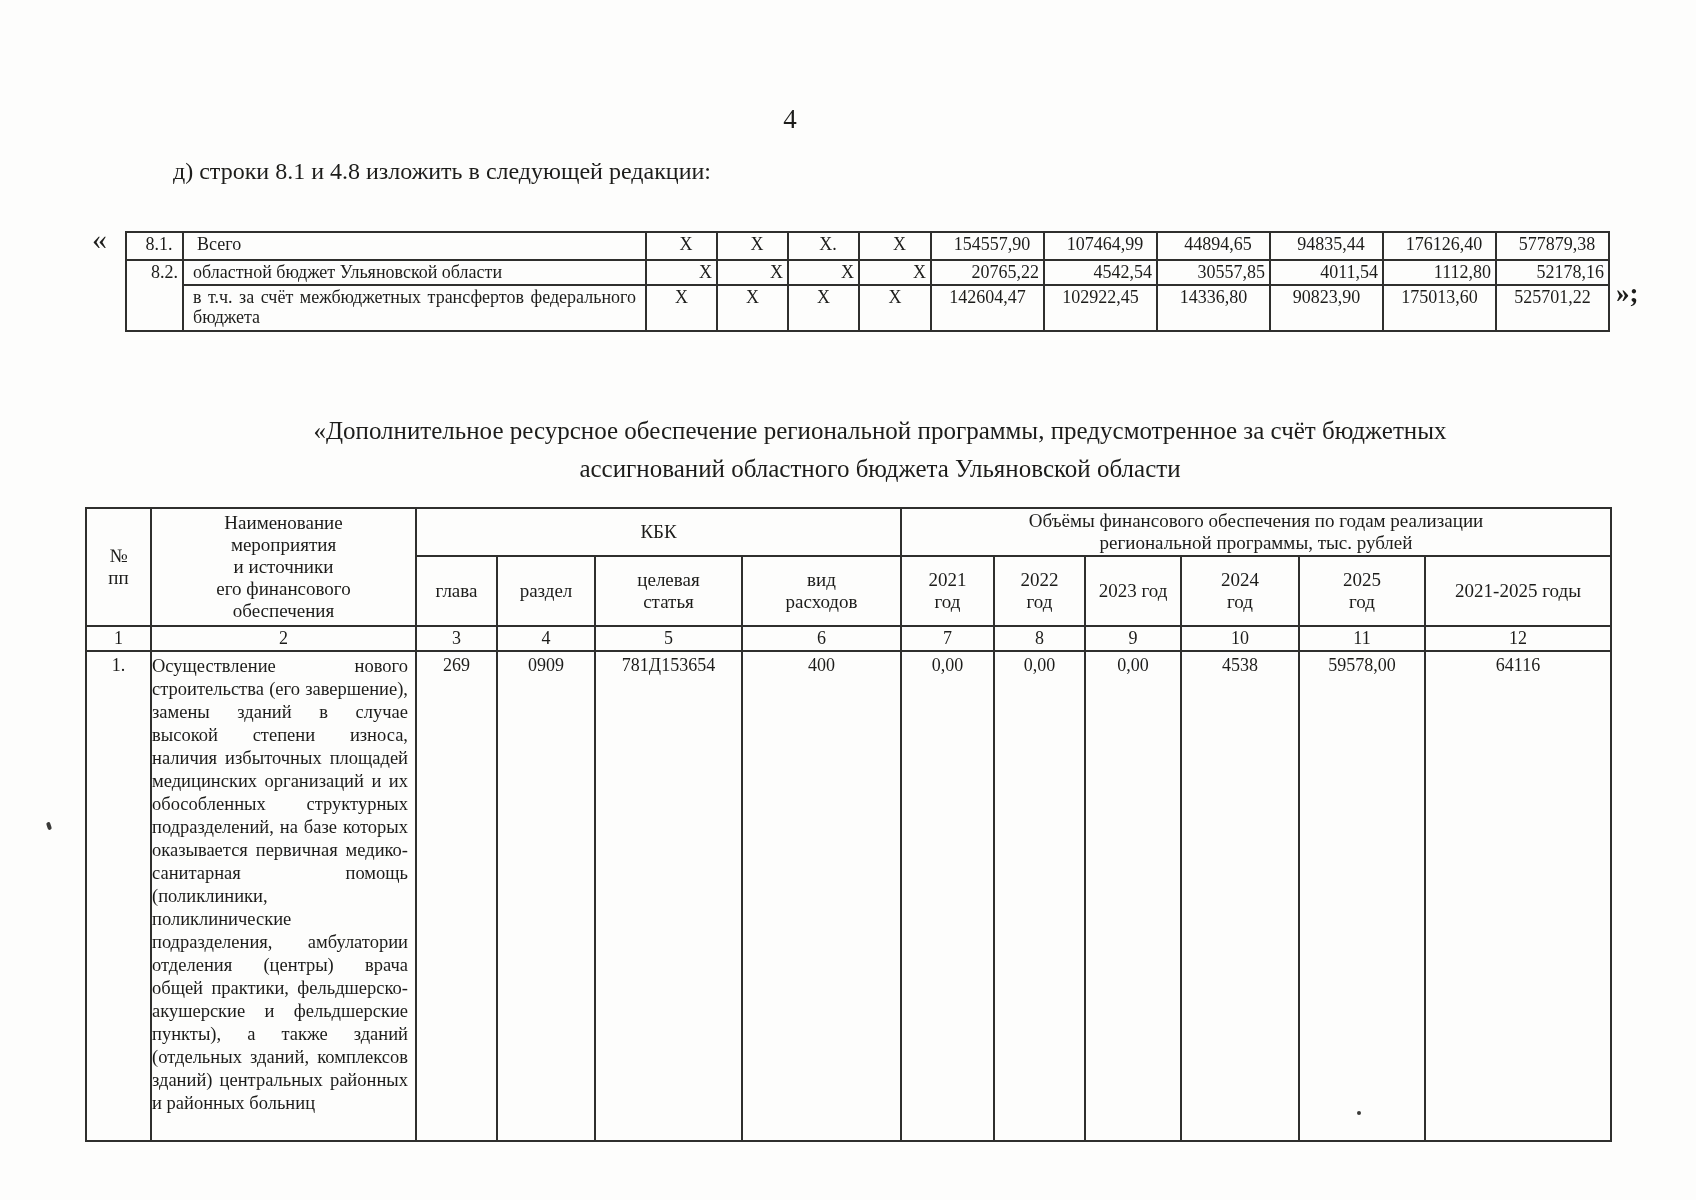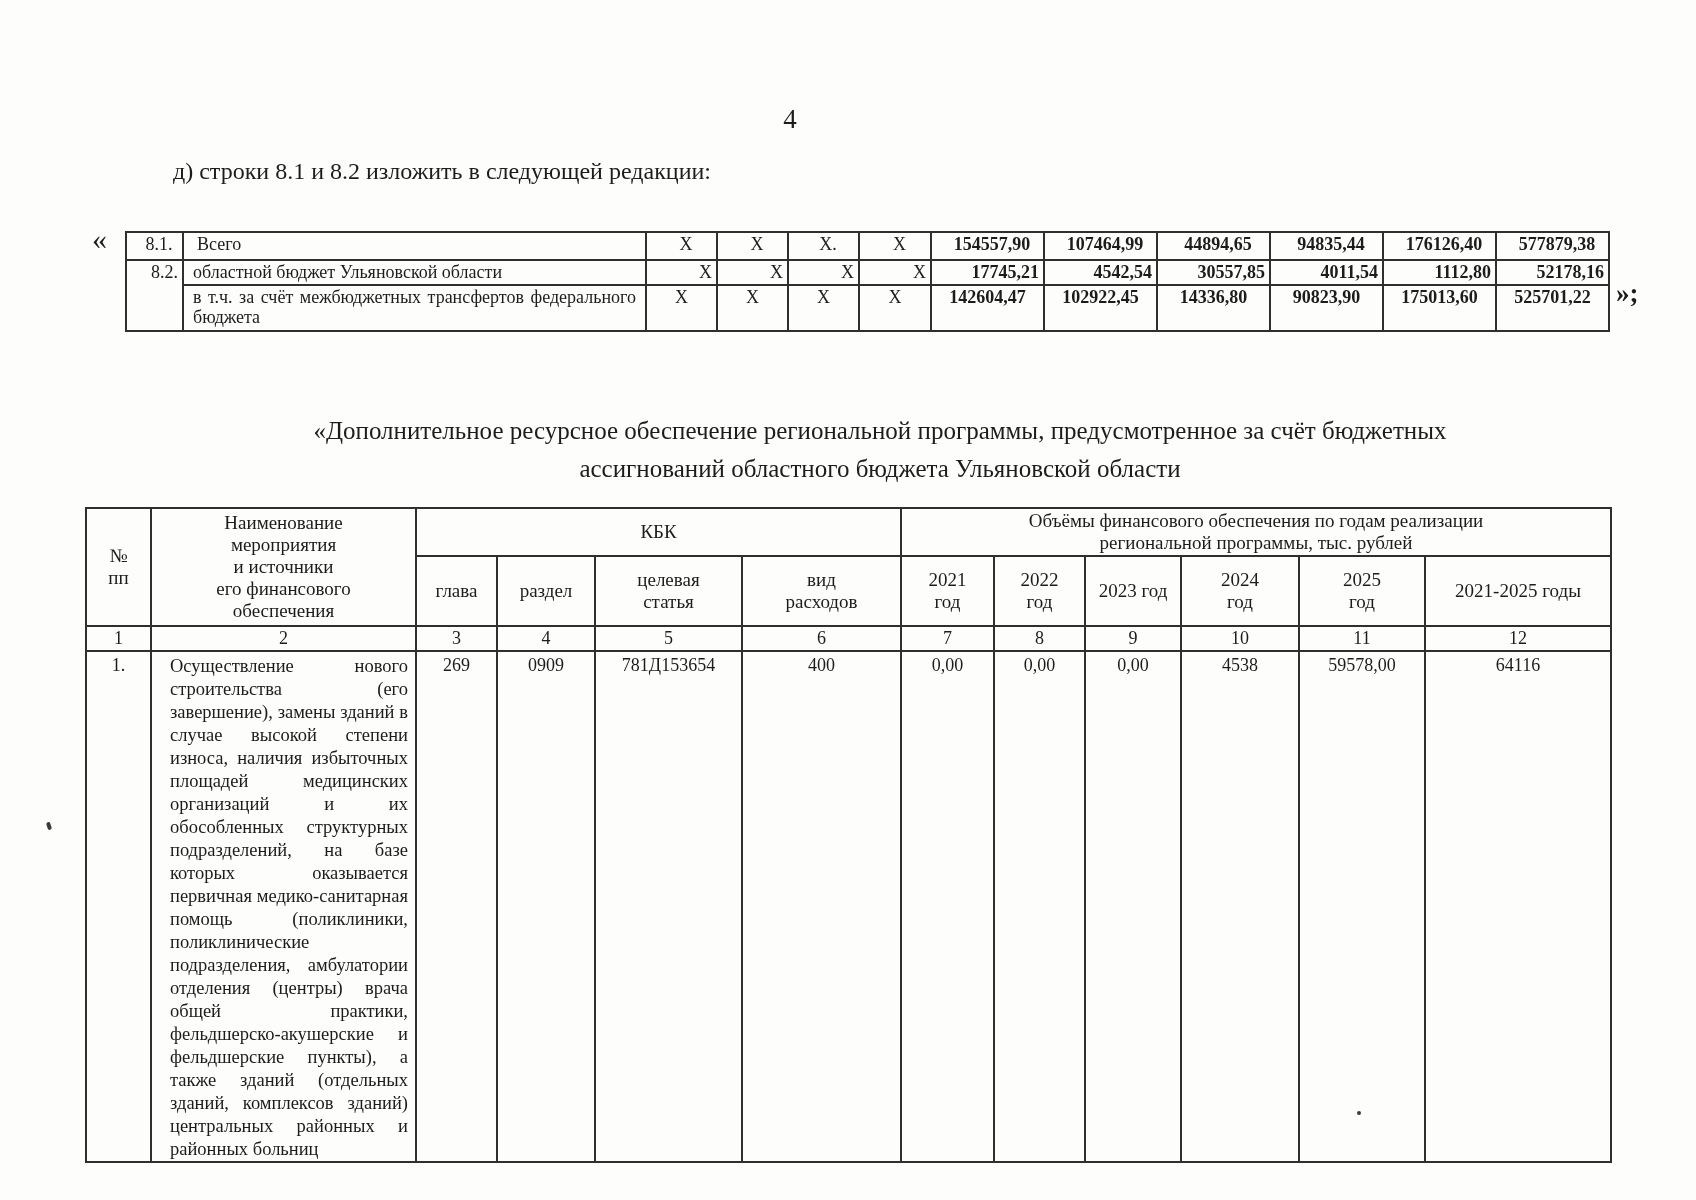--- a/index.html
+++ b/index.html
@@ -45,50 +45,50 @@
     font-size:18px;line-height:1.15;
     padding:1px 4px;
     overflow:hidden;
   }
   
   .t1{left:125px;top:231px;width:1483px;}
   .t1 td{vertical-align:top;}
   .t1 .c-num{text-align:center;}
   .t1 .c-lbl{text-align:left;padding-left:9px;padding-right:9px;text-align:justify;text-align-last:left;}
   .t1 .c-x{text-align:center;}
-  .t1 .c-val{text-align:center;font-weight:bold;}
+  .t1 .c-val{text-align:center;}
   .t1 .r1 td{height:24px;padding-left:13px;}
   .t1 .r2 td{height:20px;text-align:right;}
   .t1 .r3 td{height:42px;}
   
   .t2{left:85px;top:507px;width:1525px;}
   .t2 td{text-align:center;vertical-align:middle;white-space:pre-line;}
   .t2 .h1 td{height:44px;font-size:19px;}
   .t2 .h2 td{height:66px;font-size:19px;}
   .t2 .nums td{height:21px;}
   .t2 .data td{height:484px;vertical-align:top;padding-top:3px;}
   .t2 .data .c-name{
     text-align:justify;text-align-last:left;
     white-space:normal;
     font-size:18.5px;line-height:23px;
-    padding:3px 7px 0 18px;
+    padding:3px 7px 0 0;
     margin-top:35px;
   }
   .speck{background:#3a3a38;border-radius:50%;}
   .speck-1{left:47px;top:822px;width:4px;height:8px;transform:rotate(-18deg);border-radius:2px;}
   .speck-2{left:1357px;top:1111px;width:4px;height:4px;}
 </style>
 </head>
 <body>
 
 <div class="page">
 
   <div class="abs page-number">4</div>
 
-  <div class="abs para para-d">д) строки 8.1 и 8.2 изложить в следующей редакции:</div>
+  <div class="abs para para-d">д) строки 8.1 и 4.8 изложить в следующей редакции:</div>
 
   <div class="abs quote-open">«</div>
 
   <table class="abs t1">
     <colgroup>
       <col style="width:57px">
         <col style="width:463px">
       <col style="width:71px">
         <col style="width:71px">
         <col style="width:71px">
@@ -115,21 +115,21 @@
       <td class="c-val">176126,40</td>
       <td class="c-val">577879,38</td>
     </tr>
     <tr class="r2">
       <td class="c-num" rowspan="2">8.2.</td>
       <td class="c-lbl">областной бюджет Ульяновской области</td>
       <td class="c-x">Х</td>
       <td class="c-x">Х</td>
       <td class="c-x">Х</td>
       <td class="c-x">Х</td>
-      <td class="c-val">17745,21</td>
+      <td class="c-val">20765,22</td>
       <td class="c-val">4542,54</td>
       <td class="c-val">30557,85</td>
       <td class="c-val">4011,54</td>
       <td class="c-val">1112,80</td>
       <td class="c-val">52178,16</td>
     </tr>
     <tr class="r3">
       <td class="c-lbl">в т.ч. за счёт межбюджетных трансфертов федерального бюджета</td>
       <td class="c-x">Х</td>
       <td class="c-x">Х</td>

